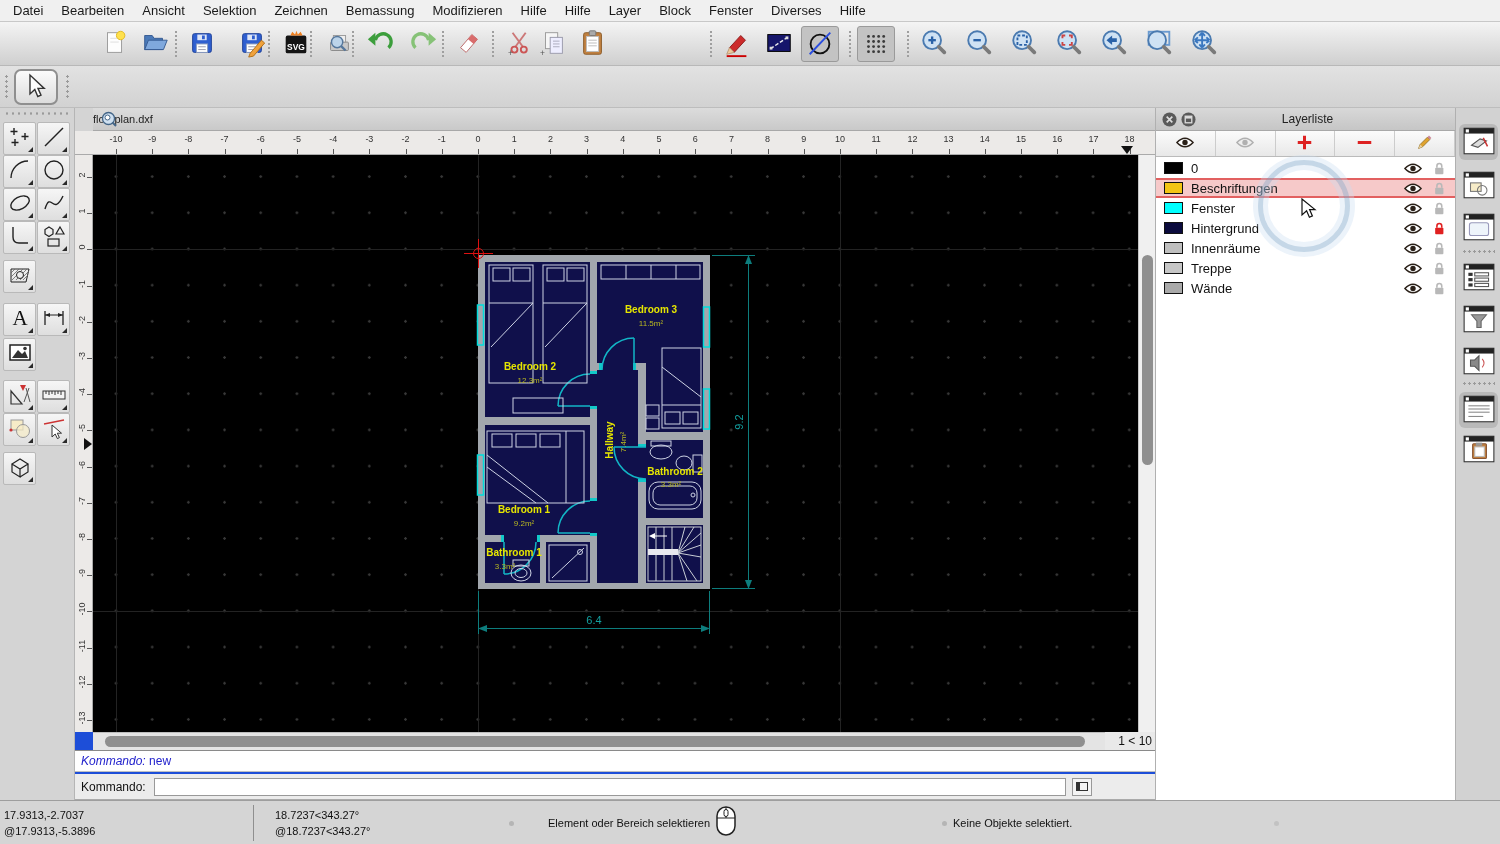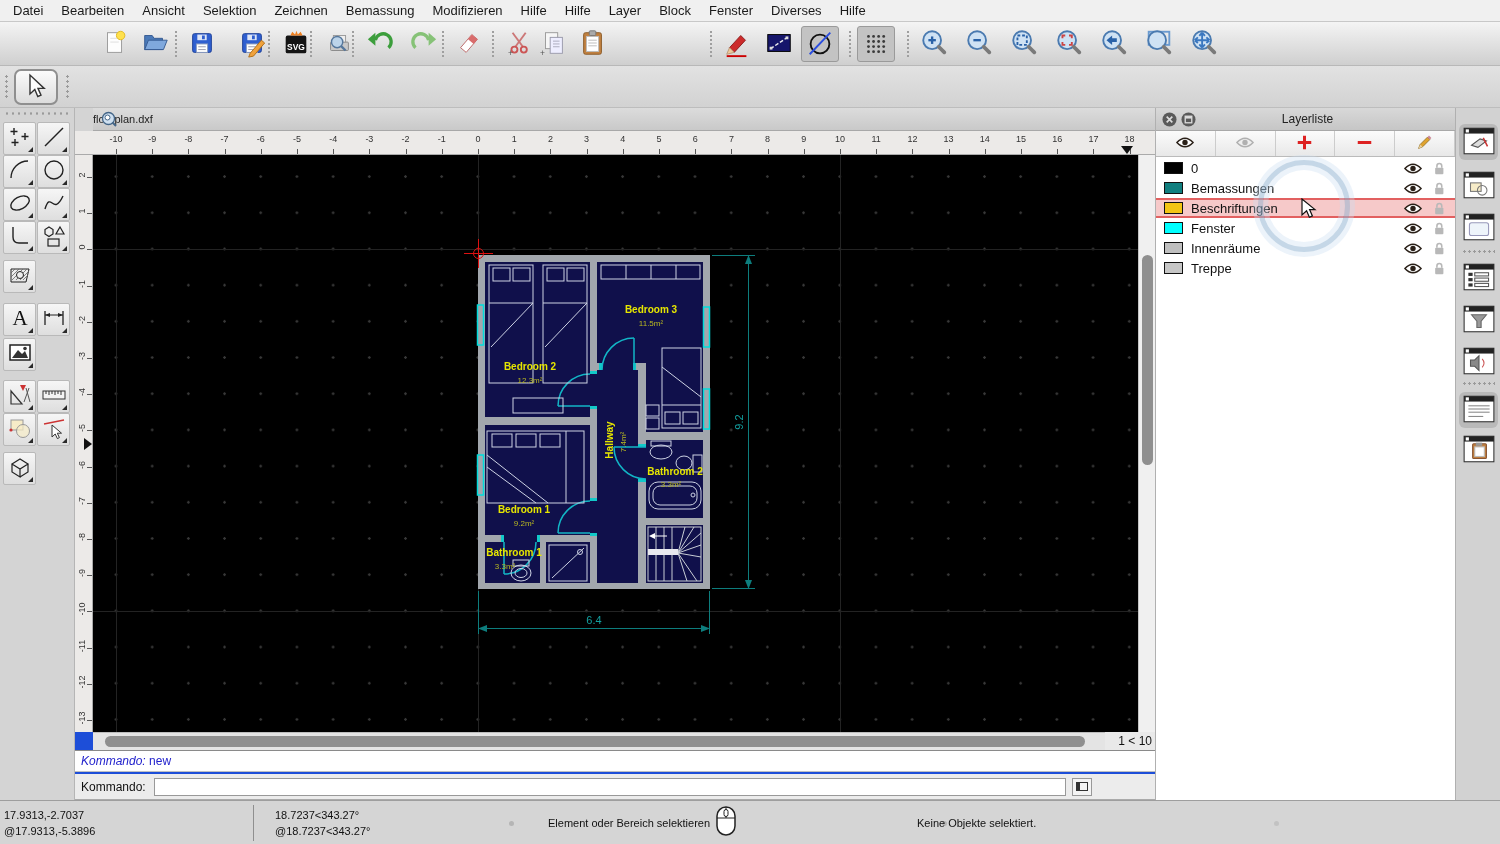--- a/index.html
+++ b/index.html
@@ -820,36 +820,20 @@
               <circle cx="10" cy="7" r="3" fill="#2a2018"></circle>
             </svg>
           </span>
           <span class="ic">
             <svg width="13" height="15" viewBox="0 0 15 16" xmlns="http://www.w3.org/2000/svg">
               <path d="M4.5 7 V5 a2.8 2.8 0 0 1 5.6 0 V7" fill="none" stroke="#b8b8b8" stroke-width="1.8"></path>
               <rect x="2.5" y="7" width="9.5" height="7.5" rx="1" fill="#b8b8b8"></rect>
             </svg>
           </span>
         </div>
-        <div class="lrow">
-          <span class="sw" style="background: rgb(17, 127, 127);"></span>
-          <span class="nm">Bemassungen</span>
-          <span class="ic">
-            <svg width="18" height="13" viewBox="0 0 20 14" xmlns="http://www.w3.org/2000/svg">
-              <path d="M1 7 Q10 -2.5 19 7 Q10 16.5 1 7 Z" fill="#fff" stroke="#2a2018" stroke-width="1.6"></path>
-              <circle cx="10" cy="7" r="3" fill="#2a2018"></circle>
-            </svg>
-          </span>
-          <span class="ic">
-            <svg width="13" height="15" viewBox="0 0 15 16" xmlns="http://www.w3.org/2000/svg">
-              <path d="M4.5 7 V5 a2.8 2.8 0 0 1 5.6 0 V7" fill="none" stroke="#b8b8b8" stroke-width="1.8"></path>
-              <rect x="2.5" y="7" width="9.5" height="7.5" rx="1" fill="#b8b8b8"></rect>
-            </svg>
-          </span>
-        </div>
         <div class="lrow hl">
           <span class="sw" style="background: rgb(243, 197, 20);"></span>
           <span class="nm">Beschriftungen</span>
           <span class="ic">
             <svg width="18" height="13" viewBox="0 0 20 14" xmlns="http://www.w3.org/2000/svg">
               <path d="M1 7 Q10 -2.5 19 7 Q10 16.5 1 7 Z" fill="#fff" stroke="#2a2018" stroke-width="1.6"></path>
               <circle cx="10" cy="7" r="3" fill="#2a2018"></circle>
             </svg>
           </span>
           <span class="ic">
@@ -869,38 +853,70 @@
             </svg>
           </span>
           <span class="ic">
             <svg width="13" height="15" viewBox="0 0 15 16" xmlns="http://www.w3.org/2000/svg">
               <path d="M4.5 7 V5 a2.8 2.8 0 0 1 5.6 0 V7" fill="none" stroke="#b8b8b8" stroke-width="1.8"></path>
               <rect x="2.5" y="7" width="9.5" height="7.5" rx="1" fill="#b8b8b8"></rect>
             </svg>
           </span>
         </div>
         <div class="lrow">
+          <span class="sw" style="background: rgb(11, 11, 61);"></span>
+          <span class="nm">Hintergrund</span>
+          <span class="ic">
+            <svg width="18" height="13" viewBox="0 0 20 14" xmlns="http://www.w3.org/2000/svg">
+              <path d="M1 7 Q10 -2.5 19 7 Q10 16.5 1 7 Z" fill="#fff" stroke="#2a2018" stroke-width="1.6"></path>
+              <circle cx="10" cy="7" r="3" fill="#2a2018"></circle>
+            </svg>
+          </span>
+          <span class="ic">
+            <svg width="13" height="15" viewBox="0 0 15 16" xmlns="http://www.w3.org/2000/svg">
+              <path d="M4.5 7 V5 a2.8 2.8 0 0 1 5.6 0 V7" fill="none" stroke="#e02020" stroke-width="1.8"></path>
+              <rect x="2.5" y="7" width="9.5" height="7.5" rx="1" fill="#e02020"></rect>
+            </svg>
+          </span>
+        </div>
+        <div class="lrow">
           <span class="sw" style="background: rgb(191, 191, 191);"></span>
           <span class="nm">Innenräume</span>
           <span class="ic">
             <svg width="18" height="13" viewBox="0 0 20 14" xmlns="http://www.w3.org/2000/svg">
               <path d="M1 7 Q10 -2.5 19 7 Q10 16.5 1 7 Z" fill="#fff" stroke="#2a2018" stroke-width="1.6"></path>
               <circle cx="10" cy="7" r="3" fill="#2a2018"></circle>
             </svg>
           </span>
           <span class="ic">
             <svg width="13" height="15" viewBox="0 0 15 16" xmlns="http://www.w3.org/2000/svg">
               <path d="M4.5 7 V5 a2.8 2.8 0 0 1 5.6 0 V7" fill="none" stroke="#b8b8b8" stroke-width="1.8"></path>
               <rect x="2.5" y="7" width="9.5" height="7.5" rx="1" fill="#b8b8b8"></rect>
             </svg>
           </span>
         </div>
         <div class="lrow">
           <span class="sw" style="background: rgb(198, 198, 198);"></span>
           <span class="nm">Treppe</span>
+          <span class="ic">
+            <svg width="18" height="13" viewBox="0 0 20 14" xmlns="http://www.w3.org/2000/svg">
+              <path d="M1 7 Q10 -2.5 19 7 Q10 16.5 1 7 Z" fill="#fff" stroke="#2a2018" stroke-width="1.6"></path>
+              <circle cx="10" cy="7" r="3" fill="#2a2018"></circle>
+            </svg>
+          </span>
+          <span class="ic">
+            <svg width="13" height="15" viewBox="0 0 15 16" xmlns="http://www.w3.org/2000/svg">
+              <path d="M4.5 7 V5 a2.8 2.8 0 0 1 5.6 0 V7" fill="none" stroke="#b8b8b8" stroke-width="1.8"></path>
+              <rect x="2.5" y="7" width="9.5" height="7.5" rx="1" fill="#b8b8b8"></rect>
+            </svg>
+          </span>
+        </div>
+        <div class="lrow">
+          <span class="sw" style="background: rgb(169, 169, 169);"></span>
+          <span class="nm">Wände</span>
           <span class="ic">
             <svg width="18" height="13" viewBox="0 0 20 14" xmlns="http://www.w3.org/2000/svg">
               <path d="M1 7 Q10 -2.5 19 7 Q10 16.5 1 7 Z" fill="#fff" stroke="#2a2018" stroke-width="1.6"></path>
               <circle cx="10" cy="7" r="3" fill="#2a2018"></circle>
             </svg>
           </span>
           <span class="ic">
             <svg width="13" height="15" viewBox="0 0 15 16" xmlns="http://www.w3.org/2000/svg">
               <path d="M4.5 7 V5 a2.8 2.8 0 0 1 5.6 0 V7" fill="none" stroke="#b8b8b8" stroke-width="1.8"></path>
               <rect x="2.5" y="7" width="9.5" height="7.5" rx="1" fill="#b8b8b8"></rect>
@@ -1004,21 +1020,21 @@
     </div>
     <span class="sb-dot" style="left:509px;top:20px"></span>
     <div class="sb-hint" style="left:548px">Element oder Bereich selektieren</div>
     <span id="mouse-icon" style="position:absolute;left:716px;top:5px"><svg width="20" height="30" viewBox="0 0 20 30" xmlns="http://www.w3.org/2000/svg">
           <rect x="1" y="1" width="18" height="28" rx="9" fill="#fff" stroke="#222" stroke-width="1.5"></rect>
           <line x1="10" y1="1" x2="10" y2="12" stroke="#222"></line>
           <line x1="1" y1="12" x2="19" y2="12" stroke="#222"></line>
           <rect x="8" y="3.5" width="4" height="7" rx="2" fill="#fff" stroke="#222"></rect>
         </svg></span>
     <span class="sb-dot" style="left:942px;top:20px"></span>
-    <div class="sb-hint" style="left:917px">Keine Objekte selektiert.</div>
+    <div class="sb-hint" style="left:953px">Keine Objekte selektiert.</div>
     <span class="sb-dot" style="left:1274px;top:20px;opacity:.6"></span>
   </div>
 
   <div id="click-ring"></div>
   <div id="cursor"><svg width="16" height="21" viewBox="0 0 16 21" xmlns="http://www.w3.org/2000/svg">
         <path d="M1 1 L1 17 L5.6 12.8 L8.4 19.2 L11.4 17.9 L8.6 11.6 L14 11.6 Z" fill="#fff" stroke="#111" stroke-width="1.2"></path>
       </svg></div>
 </div>
 
 </body></html>

